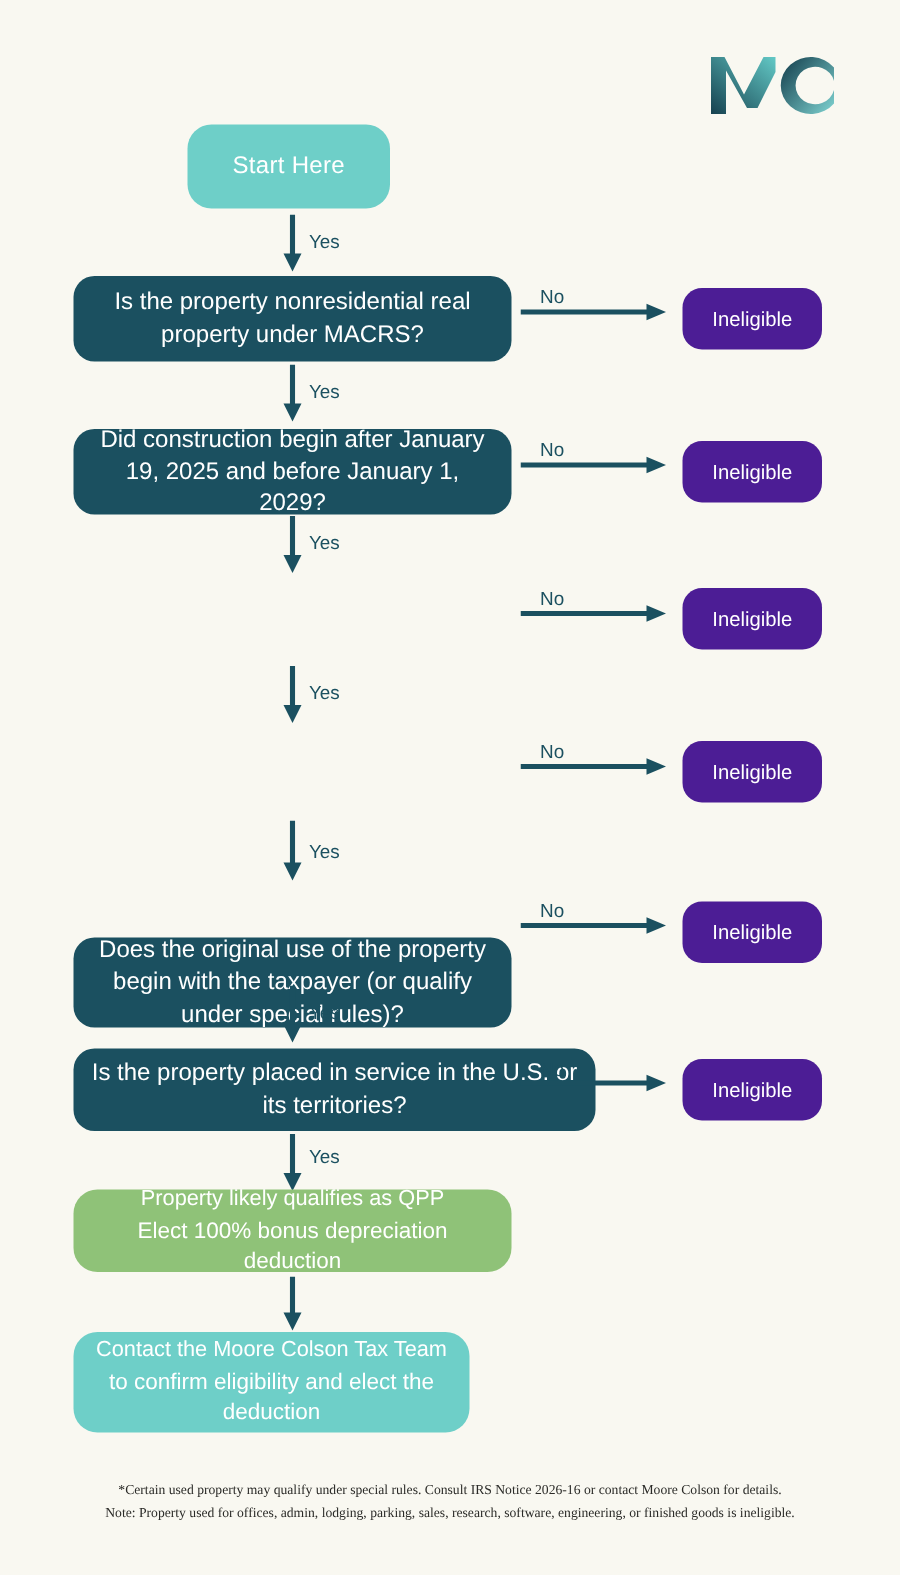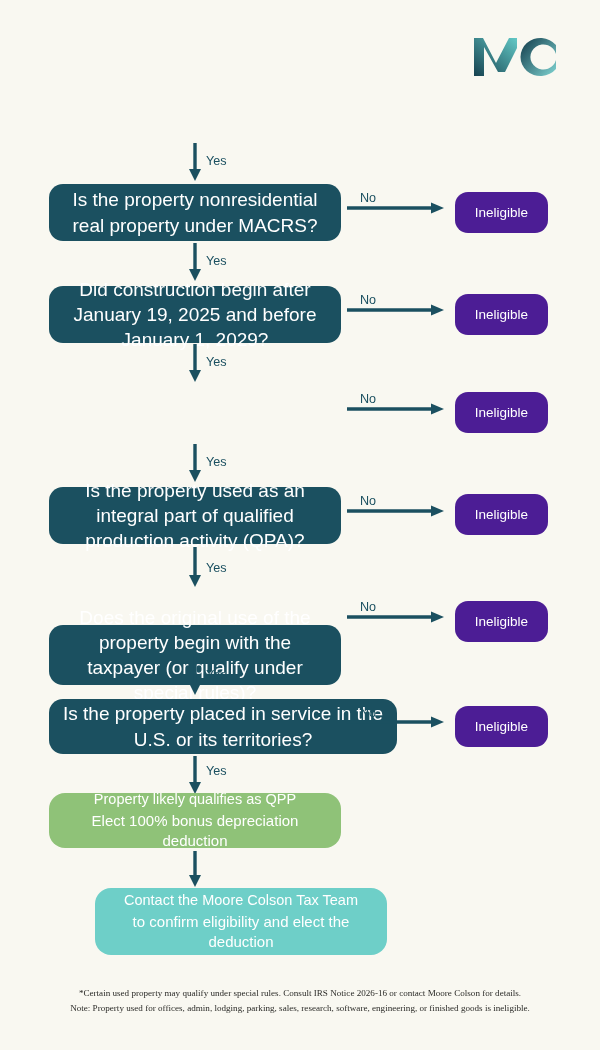--- a/index.html
+++ b/index.html
@@ -47,21 +47,21 @@
 
   .node.start {
     background: #6ecfc8;
     font-size: 16px;
     letter-spacing: 0.2px;
     border-radius: 16px;
   }
 
   .node.decision {
     background: #1b5060;
-    font-size: 19px;
+    font-size: 16px;
     font-weight: 500;
   }
 
   .node.ineligible {
     background: #4c1d95;
     font-size: 13.5px;
     border-radius: 13px;
   }
 
   .node.success {
@@ -131,20 +131,23 @@
         <linearGradient id="gC" x1="0" y1="0.1" x2="1" y2="1">
           <stop offset="0" stop-color="#16414f"></stop>
           <stop offset="1" stop-color="#7fd4d2"></stop>
         </linearGradient>
       </defs>
       <path d="M2 40 L2 2 L11 2 L24 27 L37 2 L45 2 L45 12 L33 36 L26 36 L12 11 L12 40 Z" fill="url(#gM)"></path>
       <path d="M84 9 A20 19 0 1 0 84 33 L84 24 A13 12.5 0 1 1 84 18 Z" fill="url(#gC)"></path>
     </svg>
   </div>
 
+  <div class="node start" style="left:125px; top:83px; width:135px; height:56px;">
+    <span>Start Here</span>
+  </div>
 
   <div class="v-arrow" style="left:184px; top:143px; height:40px;">
     <svg width="22" height="40" viewBox="0 0 22 40">
         <path d="M11 0 L11 28" stroke="#1b5060" stroke-width="3.4" fill="none"></path>
         <path d="M11 38 L5 26 L17 26 Z" fill="#1b5060"></path>
       </svg>
   </div>
   <span class="yes-label" style="left:206px; top:154px;">Yes</span>
 
   <div class="node decision" style="left:49px; top:184px; width:292px; height:57px;">
@@ -203,23 +206,20 @@
   </div>
 
   <div class="v-arrow" style="left:184px; top:444px; height:40px;">
     <svg width="22" height="40" viewBox="0 0 22 40">
         <path d="M11 0 L11 28" stroke="#1b5060" stroke-width="3.4" fill="none"></path>
         <path d="M11 38 L5 26 L17 26 Z" fill="#1b5060"></path>
       </svg>
   </div>
   <span class="yes-label" style="left:206px; top:455px;">Yes</span>
 
-  <div class="node decision" style="left:49px; top:487px; width:292px; height:57px;">
-    <span>Is the property used as an integral part of qualified production  activity (QPA)?</span>
-  </div>
   <div class="h-arrow" style="left:347px; top:503px; width:100px;">
     <svg width="100" height="16" viewBox="0 0 100 16">
         <path d="M0 8 L86 8" stroke="#1b5060" stroke-width="3.4" fill="none"></path>
         <path d="M97 8 L84 2.5 L84 13.5 Z" fill="#1b5060"></path>
       </svg>
   </div>
   <span class="no-label" style="left:360px; top:494px;">No</span>
   <div class="node ineligible" style="left:455px; top:494px; width:93px; height:41px;">
     <span>Ineligible</span>
   </div>
@@ -281,21 +281,21 @@
     <span class="line-sub">Elect 100% bonus depreciation deduction</span>
   </div>
 
   <div class="v-arrow" style="left:184px; top:851px; height:38px;">
     <svg width="22" height="38" viewBox="0 0 22 38">
         <path d="M11 0 L11 26" stroke="#1b5060" stroke-width="3.4" fill="none"></path>
         <path d="M11 36 L5 24 L17 24 Z" fill="#1b5060"></path>
       </svg>
   </div>
 
-  <div class="node cta" style="left:49px; top:888px; width:292px; height:67px;margin-left:46px;">
+  <div class="node cta" style="left:49px; top:888px; width:264px; height:67px;">
     <span class="line-main">Contact the Moore Colson Tax Team</span>
     <span class="line-sub">to confirm eligibility and elect the deduction</span>
   </div>
 
   <div class="footer">
     <div>*Certain used property may qualify under special rules. Consult IRS Notice 2026-16 or contact Moore Colson for details.</div>
     <div>Note: Property used for offices, admin, lodging, parking, sales, research, software, engineering, or finished goods is ineligible.</div>
   </div>
 
 </div>

